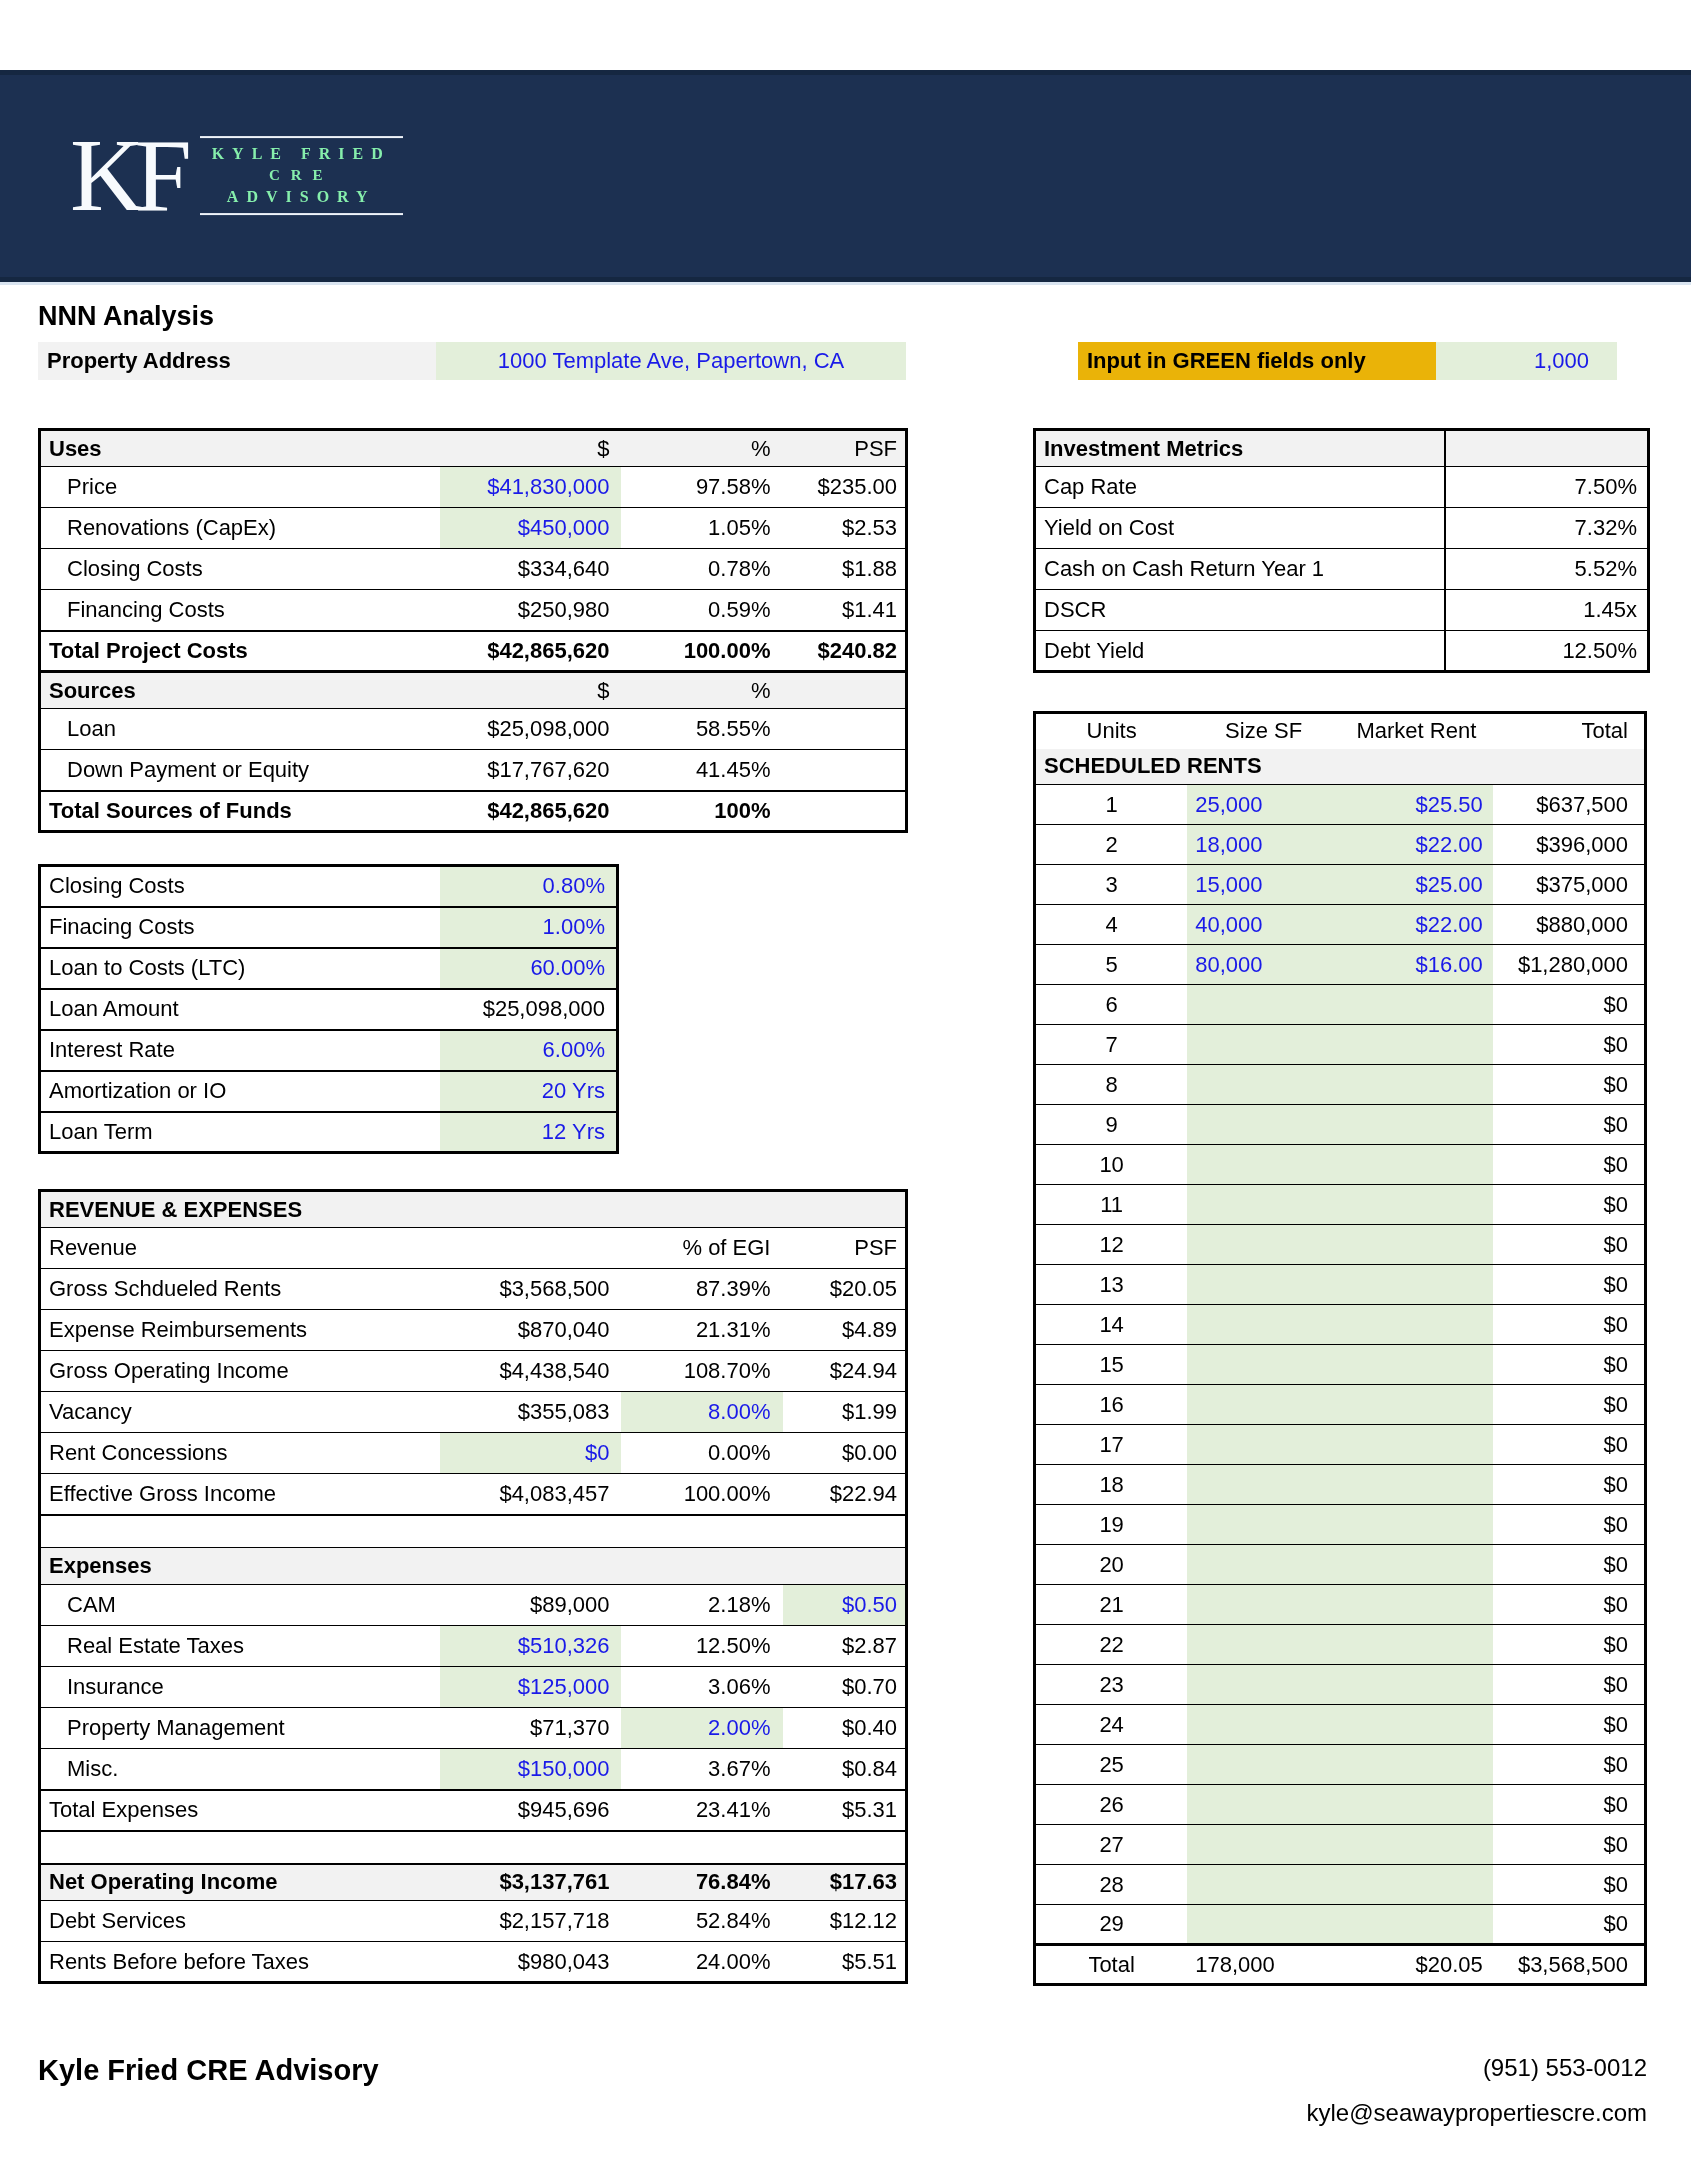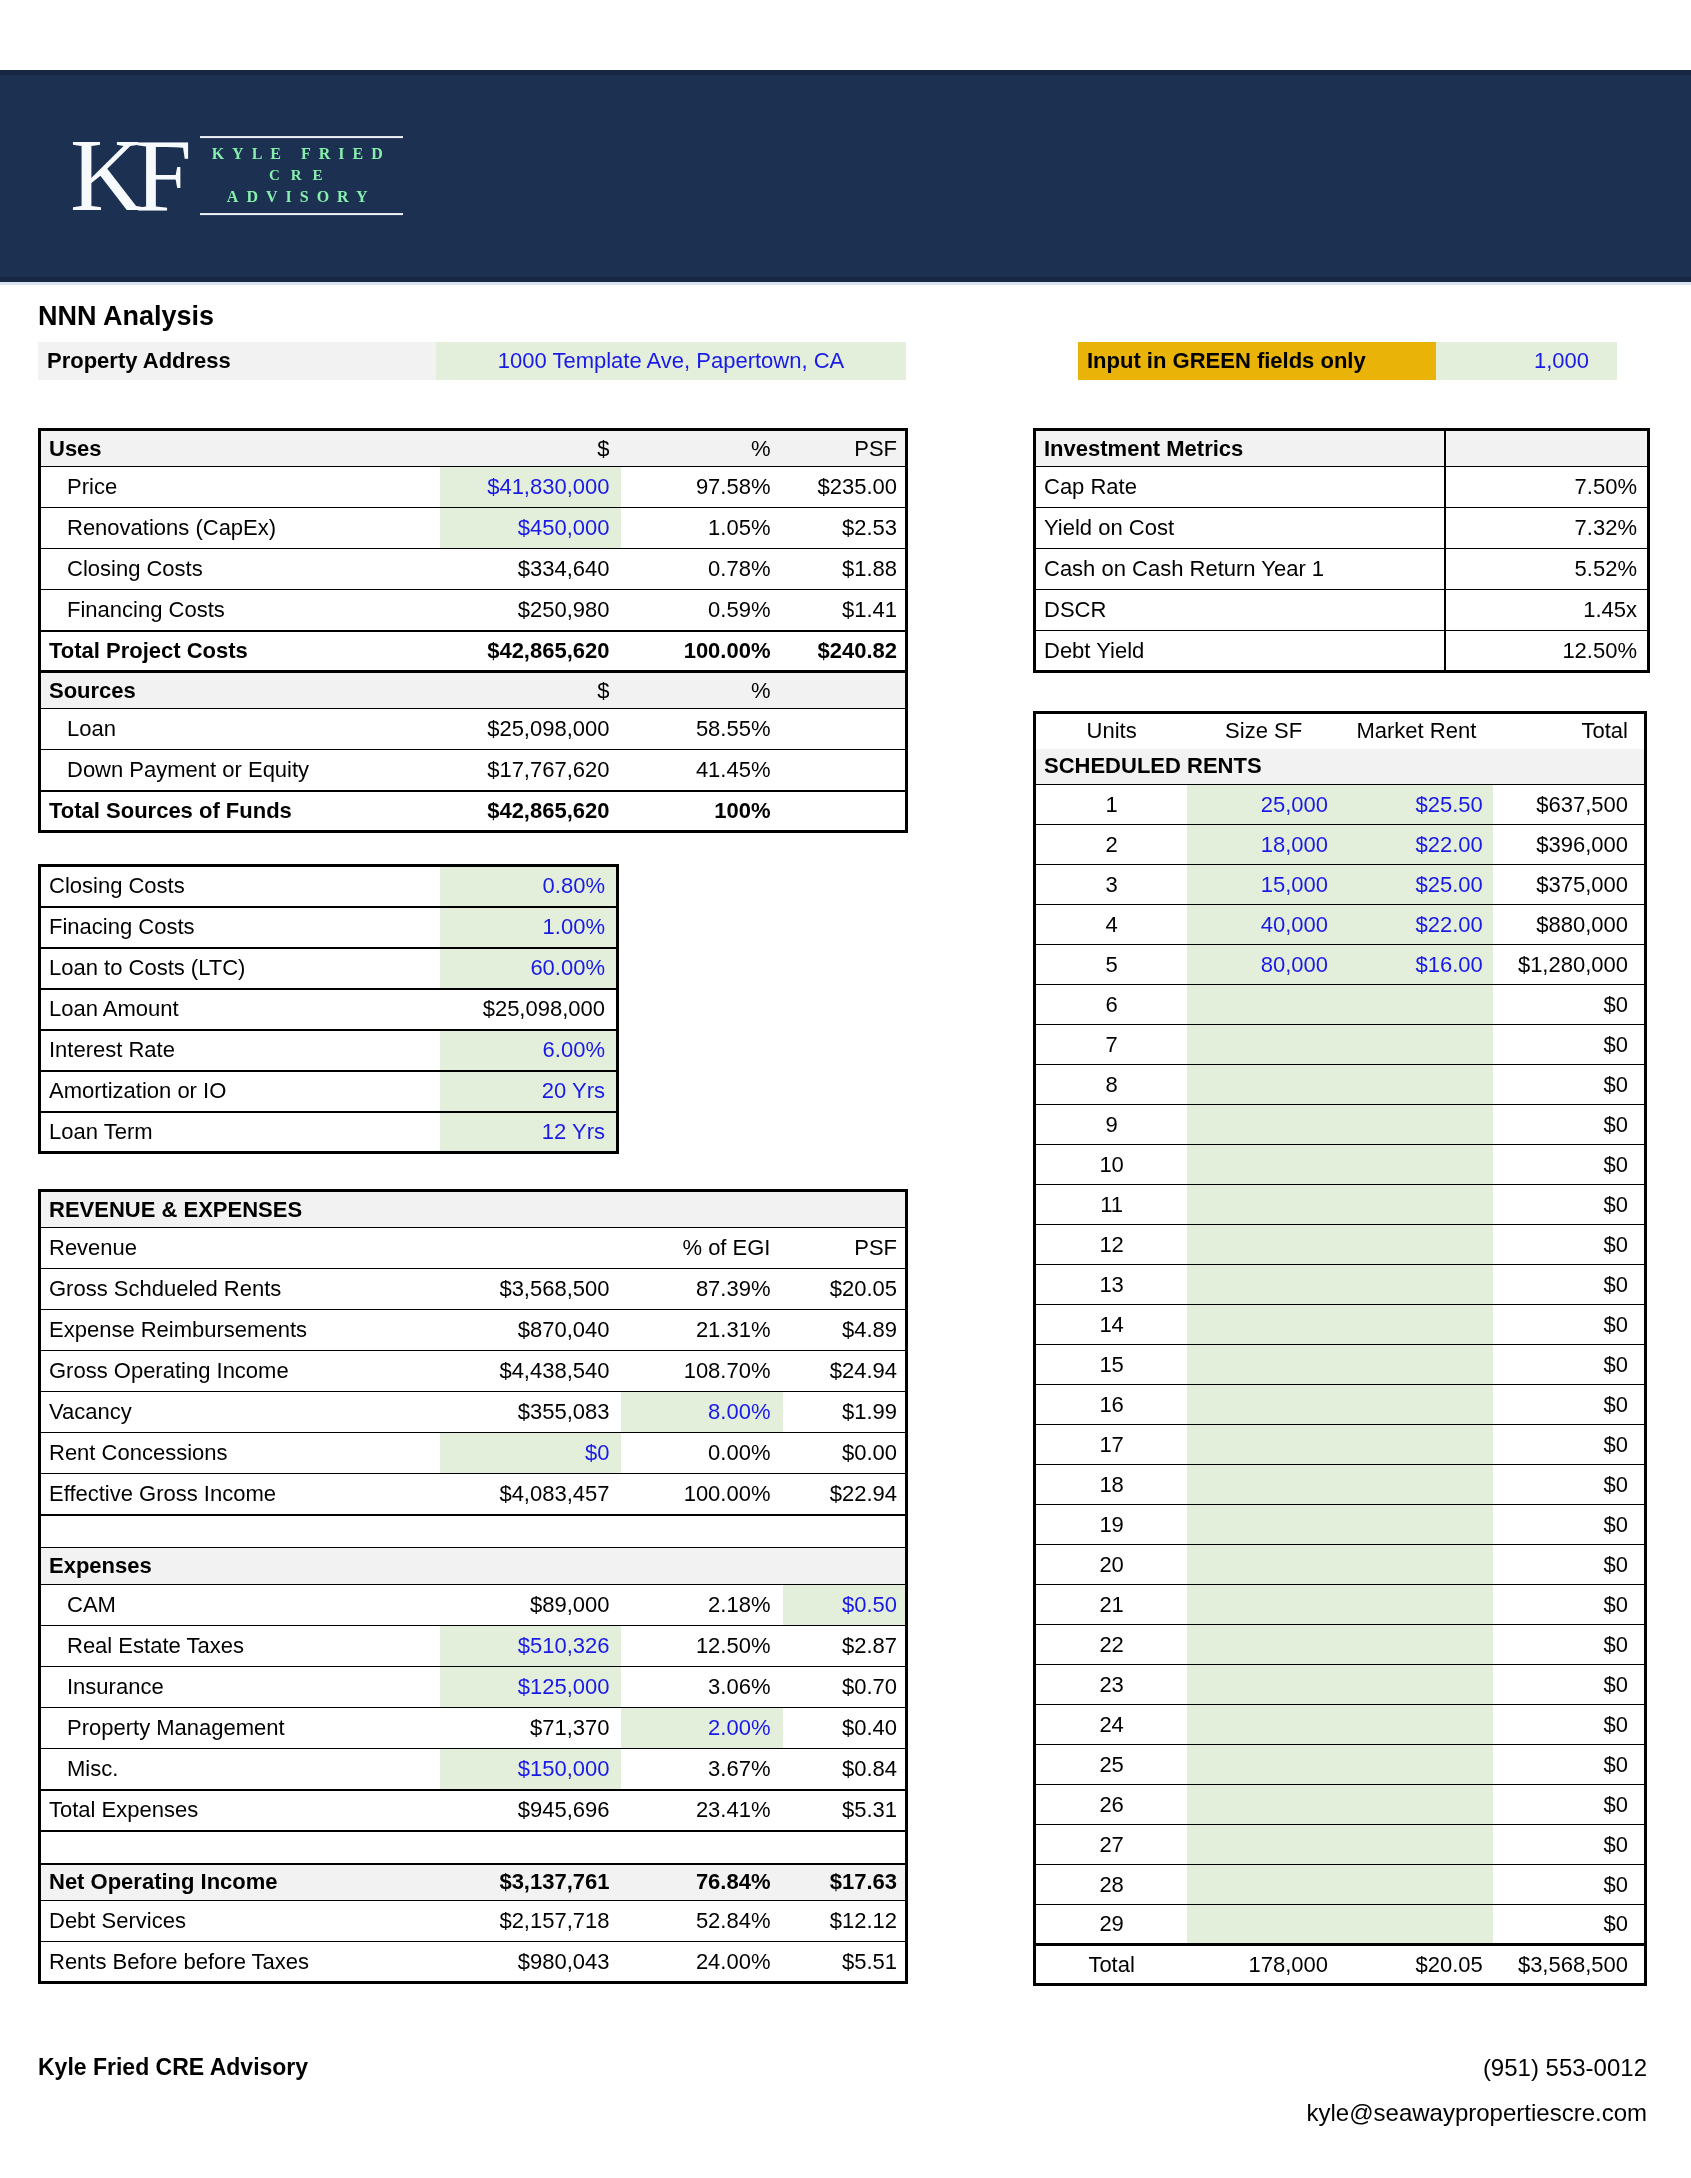--- a/index.html
+++ b/index.html
@@ -34,39 +34,39 @@
   tr.bold td{font-weight:bold;}
   tr.ind td:first-child{padding-left:26px;}
   tr.blank td{height:33px;}
   td.green{background:#e3efda;color:#1a1ae8;}
   td.c-label{text-align:left;}
   td.c-num{text-align:right;padding-right:11px;}
   td.c-pct{text-align:right;padding-right:12px;}
   td.c-psf{text-align:right;padding-right:8px;}
   td.m-val{border-left:2px solid #000;text-align:right;padding-right:10px;}
   td.c-unit{text-align:center;}
-  td.c-size{text-align:right;padding-right:12px;margin-top:9px;}
+  td.c-size{padding-right:12px;margin-top:9px;}
   td.c-rent{text-align:right;padding-right:10px;}
   td.c-total{text-align:right;padding-right:16px;}
 
   .uses{left:38px;top:428px;width:868px;}
   .loan{left:38px;top:864px;width:578px;}
   .revenue{left:38px;top:1189px;width:868px;}
   .metrics{left:1033px;top:428px;width:614px;}
   .rents{left:1033px;top:711px;width:614px;}
   .rents td{height:40px;}
   .rents tr.head td{height:36px;}
   .rents td.title-cell{background:#f2f2f2;font-weight:bold;height:36px;}
   .rents .h-unit{text-align:center;}
   .rents .h-size{text-align:center;}
   .rents .h-rent{text-align:center;}
   .rents .h-total{text-align:right;padding-right:16px;}
 
   
-  .footer-company{position:absolute;left:38px;top:2054px;font-size:23px;font-weight:bold;color:#000;}
+  .footer-company{position:absolute;left:38px;top:2054px;font-size:29px;font-weight:bold;color:#000;}
   .footer-phone{position:absolute;right:45px;top:2054px;font-size:24px;color:#000;}
   .footer-email{position:absolute;right:45px;top:2099px;font-size:24px;color:#000;}
 </style>
 </head>
 <body>
 
 <div class="page">
 
   <div class="banner">
     <div class="logo">

